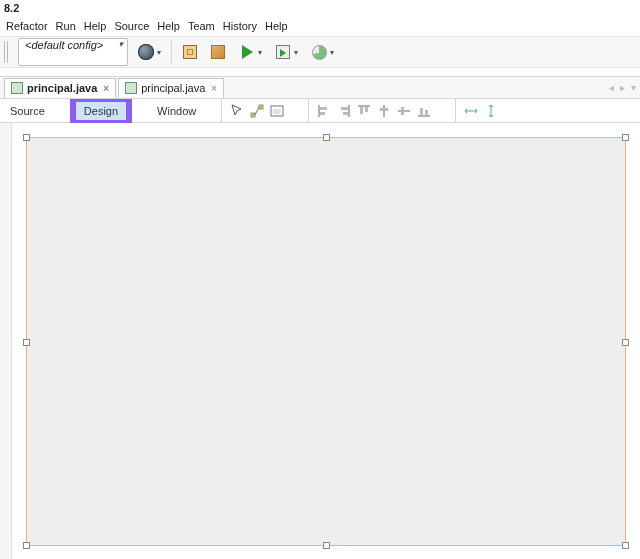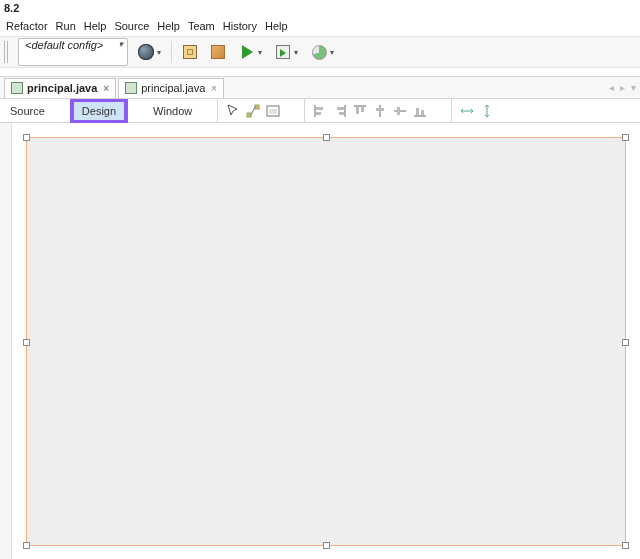--- a/index.html
+++ b/index.html
@@ -109,21 +109,21 @@
     gap: 16px;
   }
   .subtab {
     padding: 3px 8px;
     font-size: 11px;
     color: #333;
     border: 1px solid transparent;
   }
   .subtab.active {
     background: #cfe3f6;
-    border: 4px solid #8b5cf6;
+    border: 6px solid #8b5cf6;
     text-align: center;
   }
   .tool-group {
     display: flex; align-items: center; gap: 2px;
     padding: 0 6px;
     border-left: 1px solid #d6d6d6;
     height: 100%;
   }
   .mini {
     width: 18px; height: 18px;

